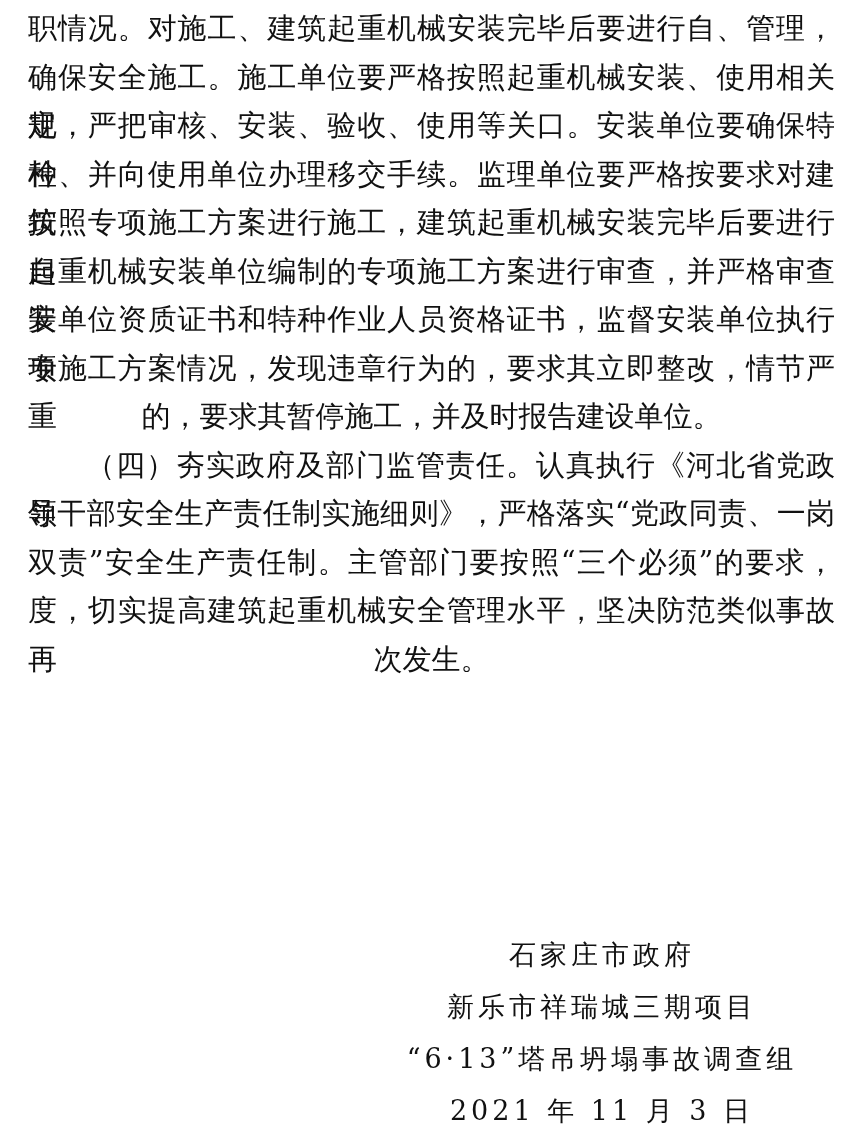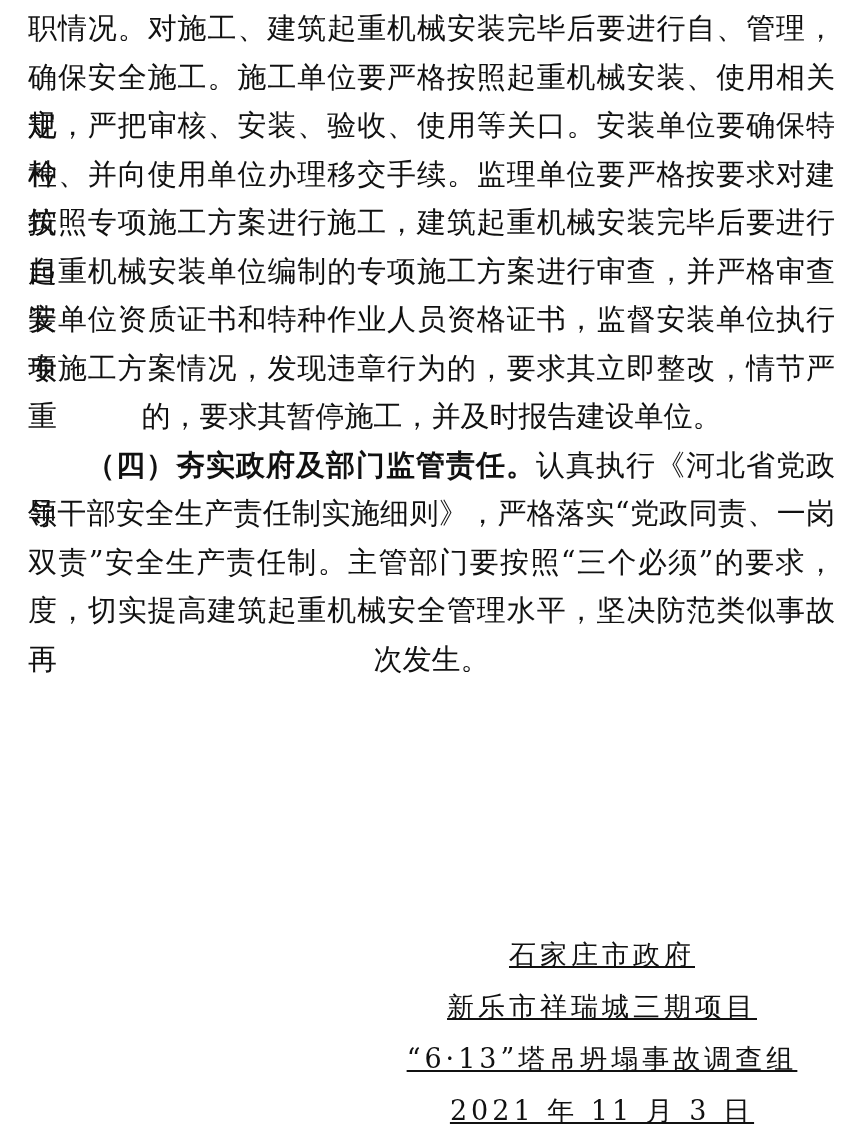--- a/index.html
+++ b/index.html
@@ -36,37 +36,36 @@
   }
   .doc-line.just {
     white-space: normal;
     text-align: justify;
     text-align-last: justify;
   }
   .doc-line.indent {
     text-indent: 58px;
   }
   .doc-line .bold {
-    font-weight: bold;
+    font-weight: normal;
   }
   .signature {
     position: absolute;
     top: 929px;
     left: 372px;
     width: 460px;
     text-align: center;
   }
   .sig-line {
     font-size: 27px;
     line-height: 52px;
     height: 52px;
     letter-spacing: 4px;
     color: #111111;
     white-space: nowrap;
-    text-decoration: underline;
   }
 </style>
 </head>
 <body>
 
 <div class="page">
 
   <div class="doc-body">
       <div class="doc-line just"><span>职情况。对施工、建筑起重机械安装完毕后要进行自、管理，</span></div>
       <div class="doc-line just"><span>确保安全施工。施工单位要严格按照起重机械安装、使用相关规</span></div>

